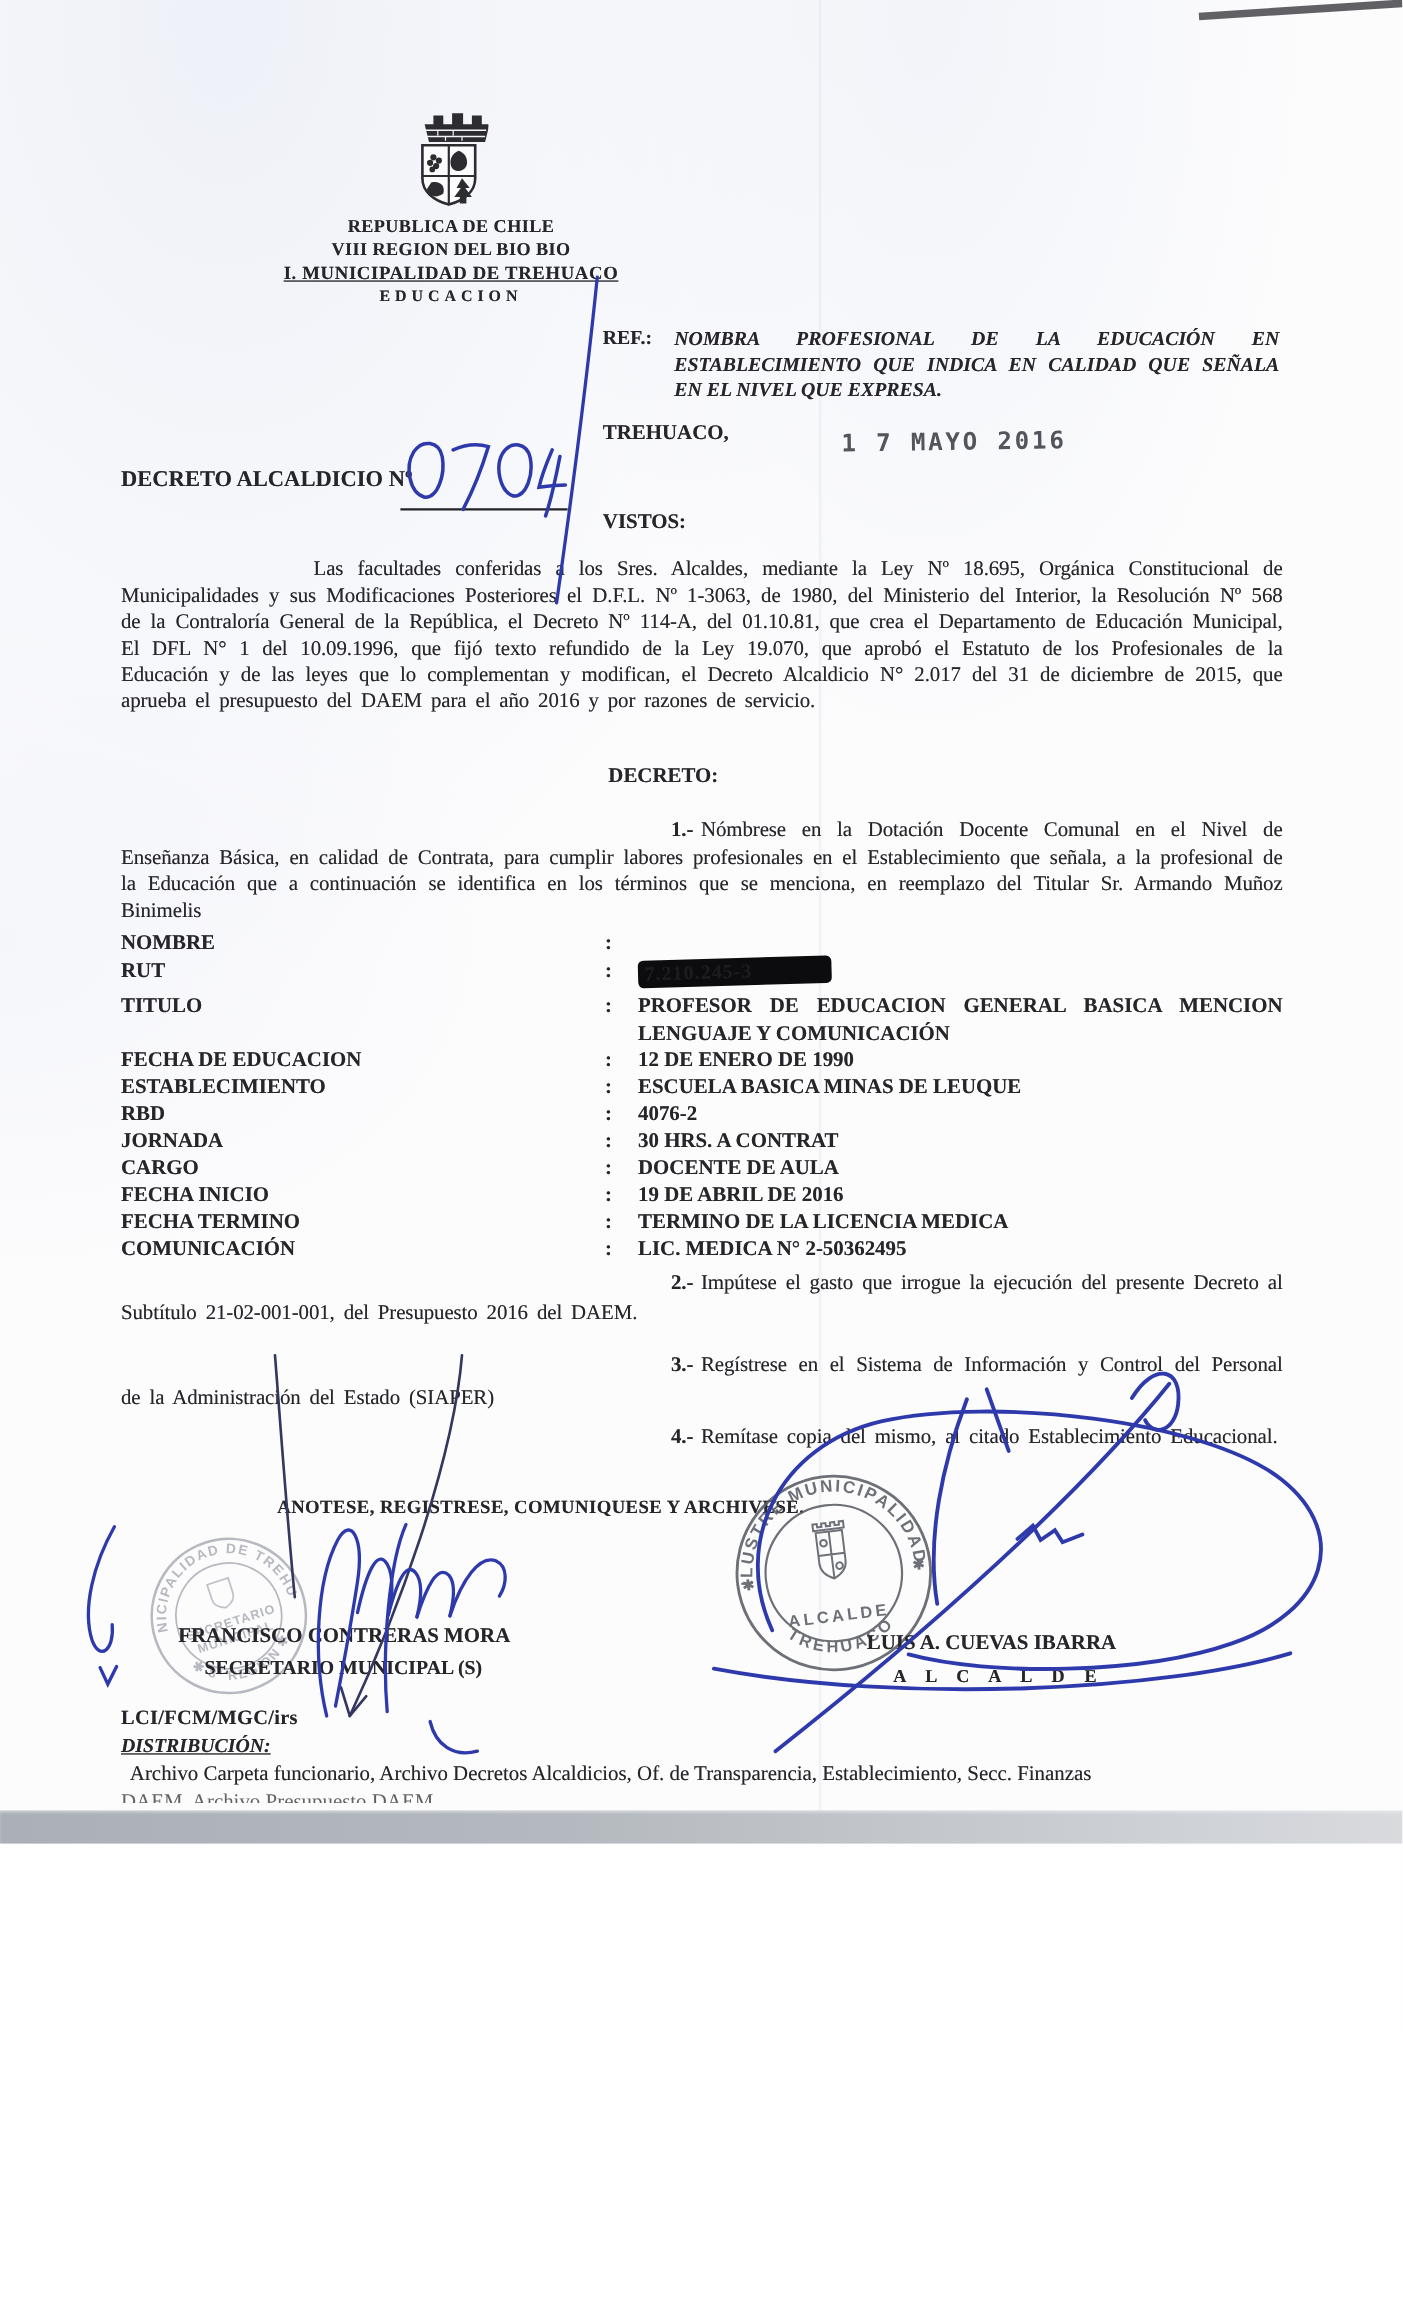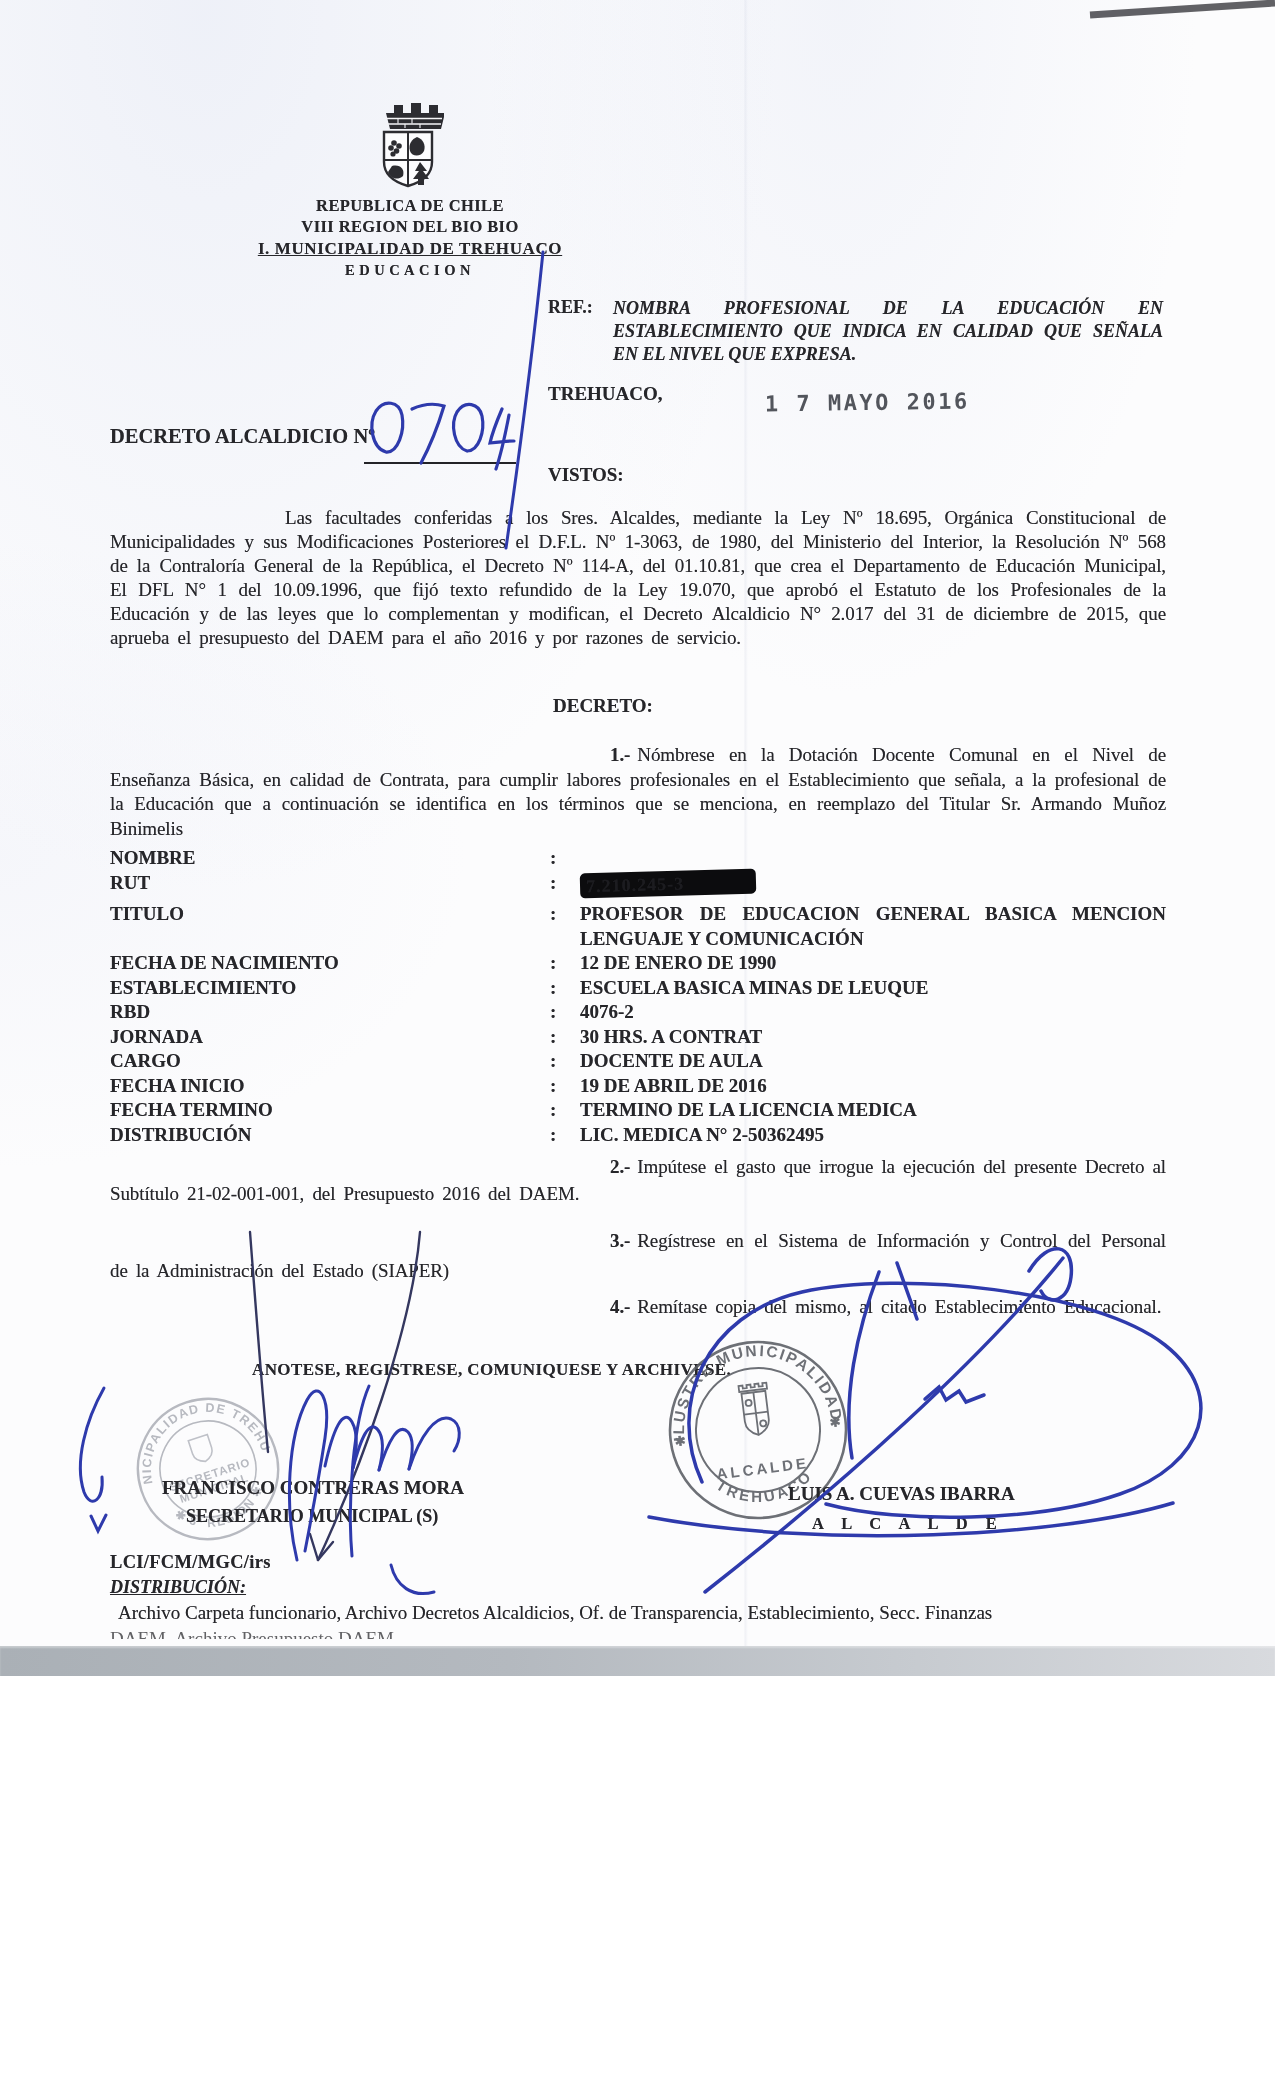--- a/index.html
+++ b/index.html
@@ -129,21 +129,21 @@
     </div>
     <div class="prow">
       <span class="plabel">TITULO</span>
       <span class="pcolon">:</span>
       <span class="pval">
         <span class="vline just-stretch">PROFESOR DE EDUCACION GENERAL BASICA MENCION</span>
         <span class="vline">LENGUAJE Y COMUNICACIÓN</span>
       </span>
     </div>
     <div class="prow">
-      <span class="plabel">FECHA DE NACIMIENTO</span>
+      <span class="plabel">FECHA DE EDUCACION</span>
       <span class="pcolon">:</span>
       <span class="pval">12 DE ENERO DE 1990</span>
     </div>
     <div class="prow">
       <span class="plabel">ESTABLECIMIENTO</span>
       <span class="pcolon">:</span>
       <span class="pval">ESCUELA BASICA MINAS DE LEUQUE</span>
     </div>
     <div class="prow">
       <span class="plabel">RBD</span>
@@ -164,21 +164,21 @@
       <span class="plabel">FECHA INICIO</span>
       <span class="pcolon">:</span>
       <span class="pval">19 DE ABRIL DE 2016</span>
     </div>
     <div class="prow">
       <span class="plabel">FECHA TERMINO</span>
       <span class="pcolon">:</span>
       <span class="pval">TERMINO DE LA LICENCIA MEDICA</span>
     </div>
     <div class="prow">
-      <span class="plabel">DISTRIBUCIÓN</span>
+      <span class="plabel">COMUNICACIÓN</span>
       <span class="pcolon">:</span>
       <span class="pval">LIC. MEDICA N° 2-50362495</span>
     </div>
   </div>
 
   <div class="abs body-par txt" style="left:110px; top:1153px; text-indent:500px; line-height:27px;">
     <b class="anum">2.-</b><span>Impútese el gasto que irrogue la ejecución del presente Decreto al Subtítulo 21-02-001-001, del Presupuesto 2016 del DAEM.</span>
   </div>
   <div class="abs body-par txt" style="left:110px; top:1226px; text-indent:500px; line-height:30px;">
     <b class="anum">3.-</b><span>Regístrese en el Sistema de Información y Control del Personal de la Administración del Estado (SIAPER)</span>

